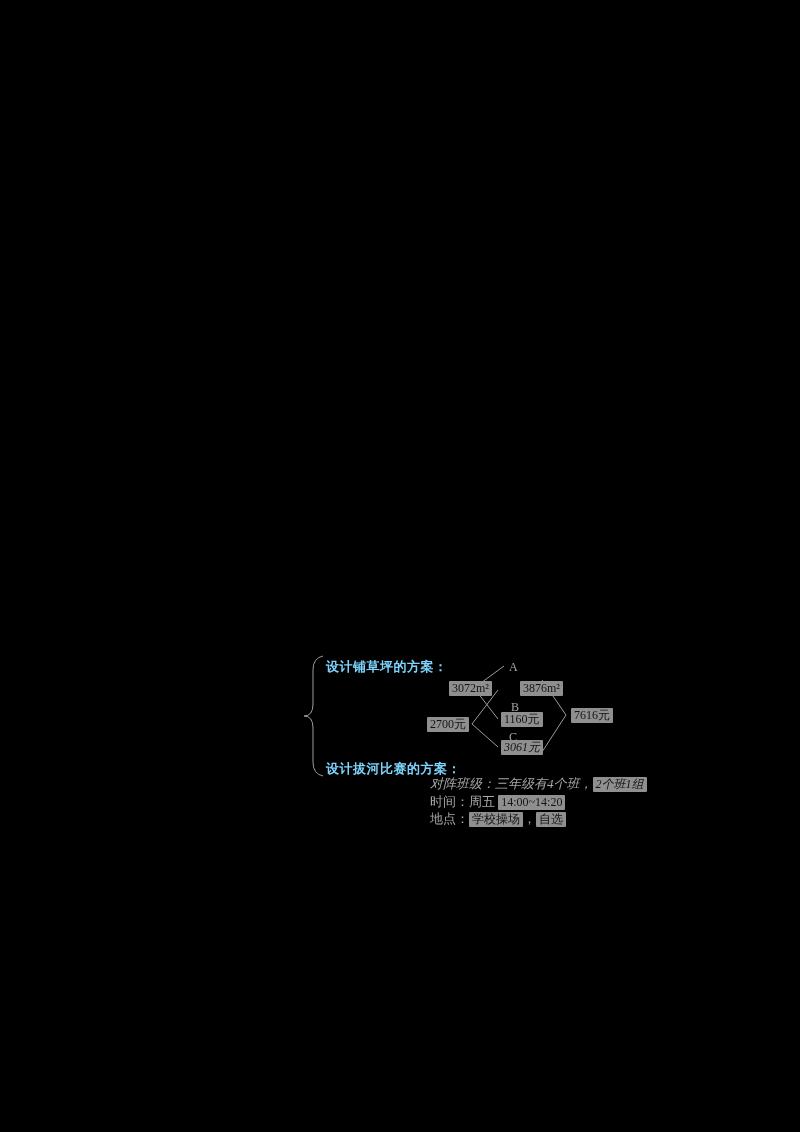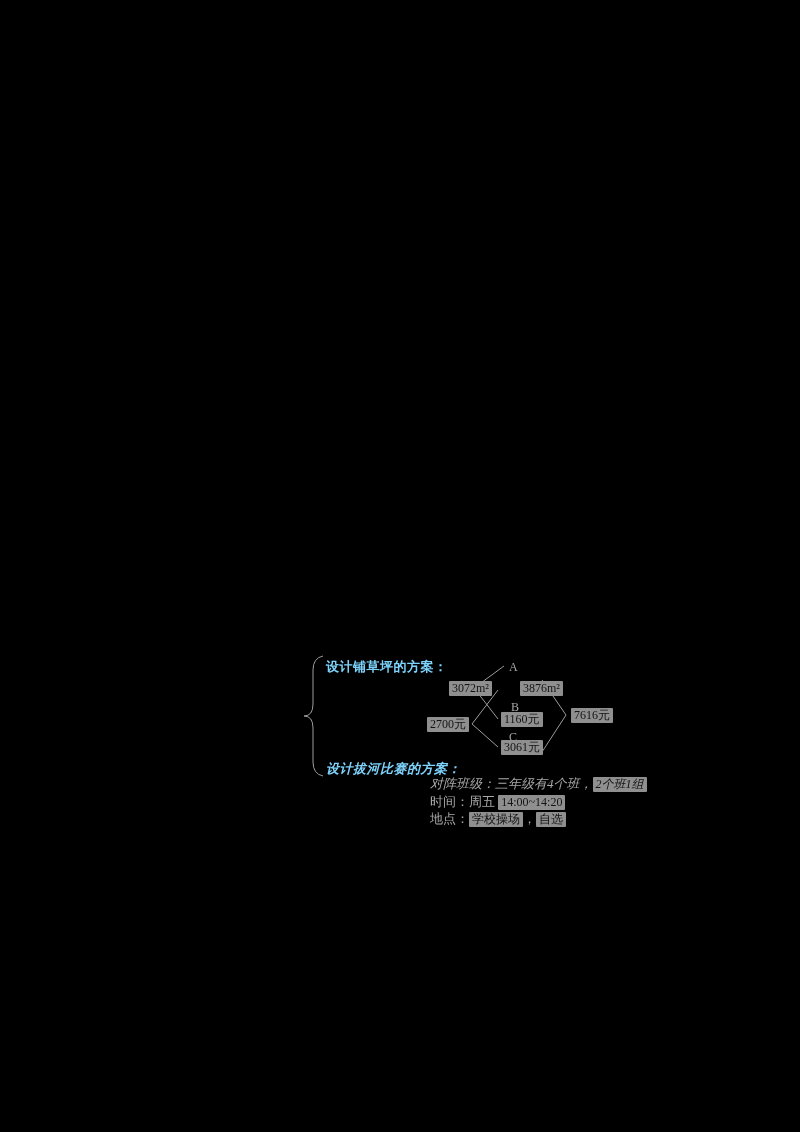--- a/index.html
+++ b/index.html
@@ -65,25 +65,25 @@
   <span class="box abs" style="left:429px; top:681px;margin-left:20px;">3072m²</span>
   <span class="box abs" style="left:427px; top:717px;">2700元</span>
 
   <div class="txt opt-label" style="left:509px; top:659px;">A</div>
   <span class="box abs" style="left:501px; top:681px;margin-left:19px;">3876m²</span>
 
   <div class="txt opt-label" style="left:511px; top:699px;">B</div>
   <span class="box abs" style="left:501px; top:712px;">1160元</span>
 
   <div class="txt opt-label" style="left:509px; top:729px;">C</div>
-  <span class="box abs" style="left:501px; top:740px;">3061元</span>
+  <span class="box abs" style="left:501px; top:740px;font-style:italic;">3061元</span>
 
   <span class="box abs" style="left:571px; top:708px;">7616元</span>
 
-  <div class="txt plan-title" style="left:326px; top:761px;font-style:italic;">设计拔河比赛的方案：</div>
+  <div class="txt plan-title" style="left:326px; top:761px;">设计拔河比赛的方案：</div>
 
   <div class="txt" style="left:430px; top:776px;font-style:italic;">
     <span>对阵班级：三年级有4个班，</span><span class="box">2个班1组</span><span></span>
   </div>
 
   <div class="txt" style="left:430px; top:794px;">
     <span>时间：周五 </span><span class="box">14:00~14:20</span><span></span>
   </div>
 
   <div class="txt" style="left:430px; top:811px;">

